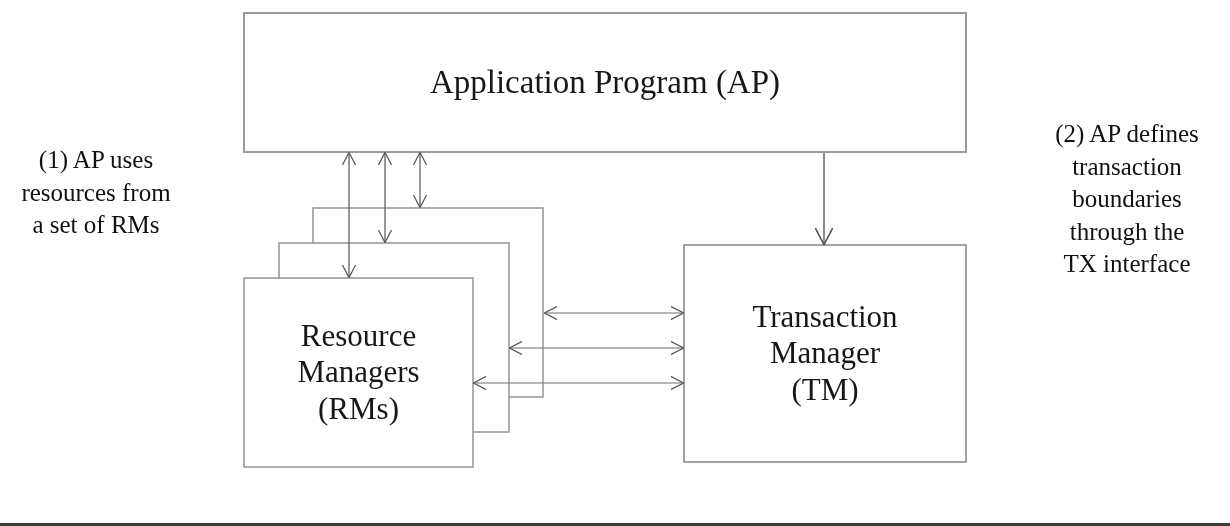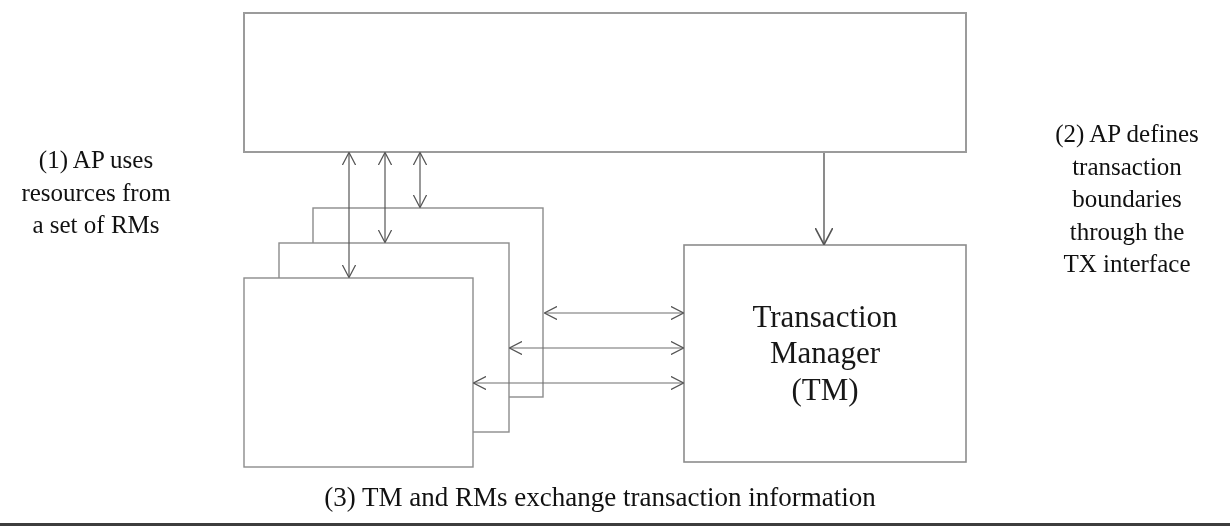--- a/index.html
+++ b/index.html
@@ -113,34 +113,37 @@
     <line x1="385" y1="153" x2="385" y2="242" stroke="#555555" stroke-width="1.2" marker-start="url(#ah)" marker-end="url(#ah)"></line>
     <line x1="420" y1="153" x2="420" y2="207" stroke="#555555" stroke-width="1.2" marker-start="url(#ah)" marker-end="url(#ah)"></line>
 
     <line x1="824" y1="153" x2="824" y2="244" stroke="#6f6f6f" stroke-width="1.6" marker-end="url(#ah)"></line>
 
     <line x1="545" y1="313" x2="683" y2="313" stroke="#6f6f6f" stroke-width="1.2" marker-start="url(#ah)" marker-end="url(#ah)"></line>
     <line x1="510" y1="348" x2="683" y2="348" stroke="#6f6f6f" stroke-width="1.2" marker-start="url(#ah)" marker-end="url(#ah)"></line>
     <line x1="474" y1="383" x2="683" y2="383" stroke="#6f6f6f" stroke-width="1.2" marker-start="url(#ah)" marker-end="url(#ah)"></line>
   </svg>
 
+  <div class="boxlabel" id="ap-label">Application Program (AP)</div>
 
+  <div class="boxlabel" id="rm-label">Resource
+Managers
+(RMs)</div>
 
   <div class="boxlabel" id="tm-label">Transaction
 Manager
 (TM)</div>
 
   <div class="sidenote" id="note-left">(1) AP uses
 resources from
 a set of RMs</div>
 
   <div class="sidenote" id="note-right">(2) AP defines
 transaction
 boundaries
 through the
 TX interface</div>
 
-  <div id="note-bottom">(3) TM and RMs exchange transaction information</div>
 
 
   <div id="bottom-rule"></div>
 
 </div>
 
 </body></html>

